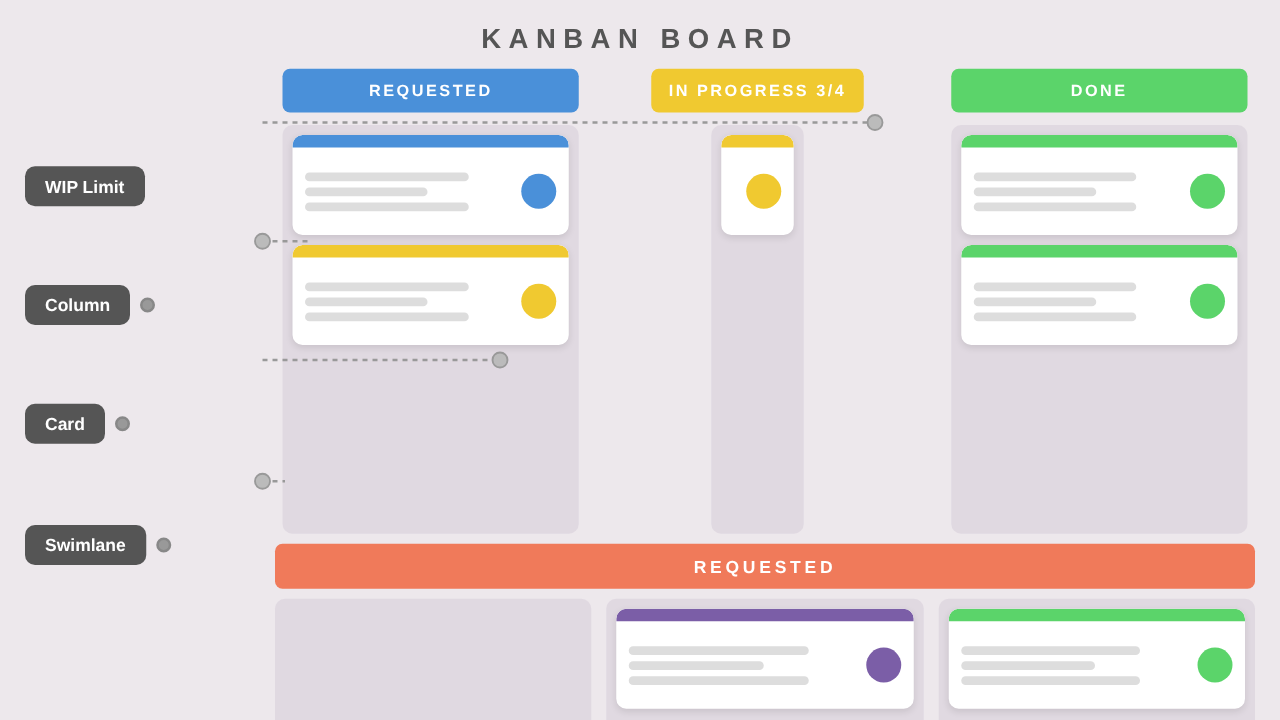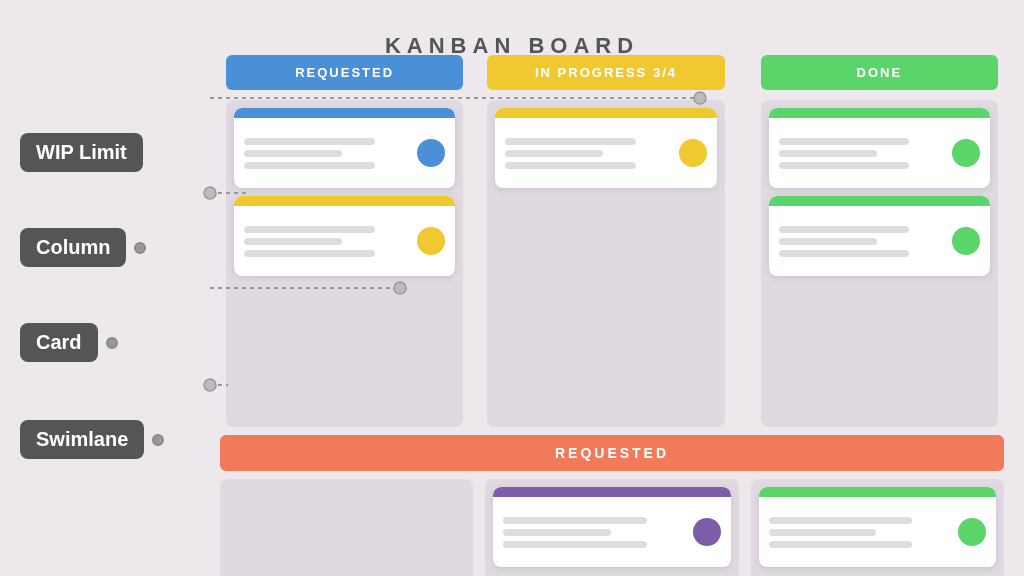--- a/index.html
+++ b/index.html
@@ -7,21 +7,21 @@
       width: 1024px;
       height: 576px;
       background: #ede8ec;
       font-family: 'Arial', sans-serif;
       overflow: hidden;
       position: relative;
     }
 
     .page-title {
       text-align: center;
-      padding-top: 33px;
+      padding-top: 18px;
       letter-spacing: 6px;
       font-size: 22px;
       font-weight: 700;
       color: #555;
       margin-bottom: 10px;
     }
 
     .column {
       flex: 1;
       display: flex;
@@ -118,21 +118,21 @@
       display: flex;
       align-items: center;
       gap: 8px;
     }
 
     .label-box {
       background: #555;
       color: #fff;
       padding: 8px 16px;
       border-radius: 8px;
-      font-size: 20px;
+      font-size: 14px;
       font-weight: 600;
       white-space: nowrap;
     }
 
     .label-dot {
       width: 12px;
       height: 12px;
       border-radius: 50%;
       background: #999;
       border: 2px solid #888;
@@ -193,21 +193,21 @@
               <div class="card-line medium"></div>
               <div class="card-line short"></div>
               <div class="card-line medium"></div>
             </div>
             <div class="card-dot" style="background:#f0c930;"></div>
           </div>
         </div>
       </div>
     </div>
 
-    <div class="column col-inprogress" style="flex:1;">
+    <div class="column col-inprogress" style="flex:1;align-items:center;">
       <div class="column-header" style="background:#f0c930; color:#fff;">IN PROGRESS 3/4</div>
       <div class="column-body">
 
         <div class="kanban-card">
           <div class="card-top-bar" style="background:#f0c930;"></div>
           <div class="card-body">
             <div class="card-lines">
               <div class="card-line medium"></div>
               <div class="card-line short"></div>
               <div class="card-line medium"></div>

